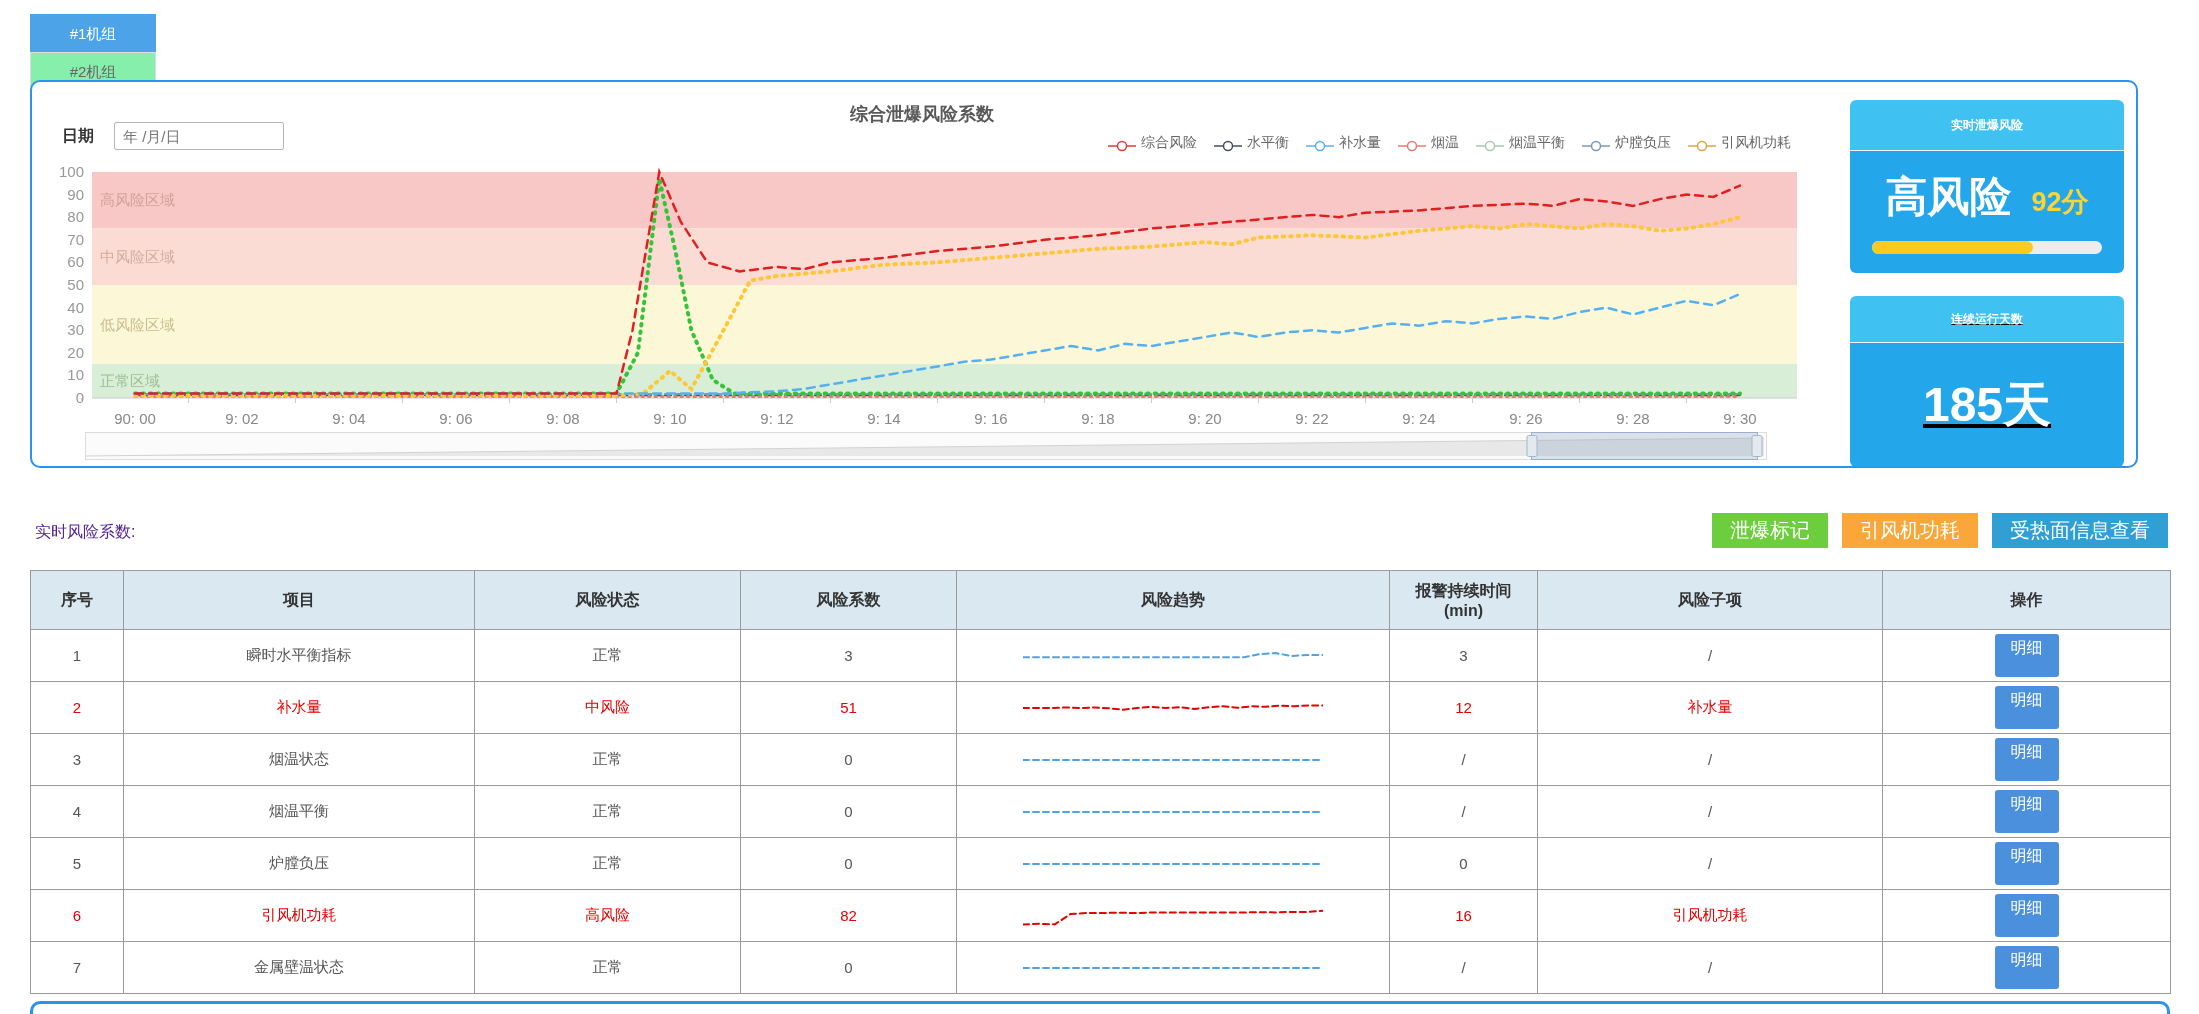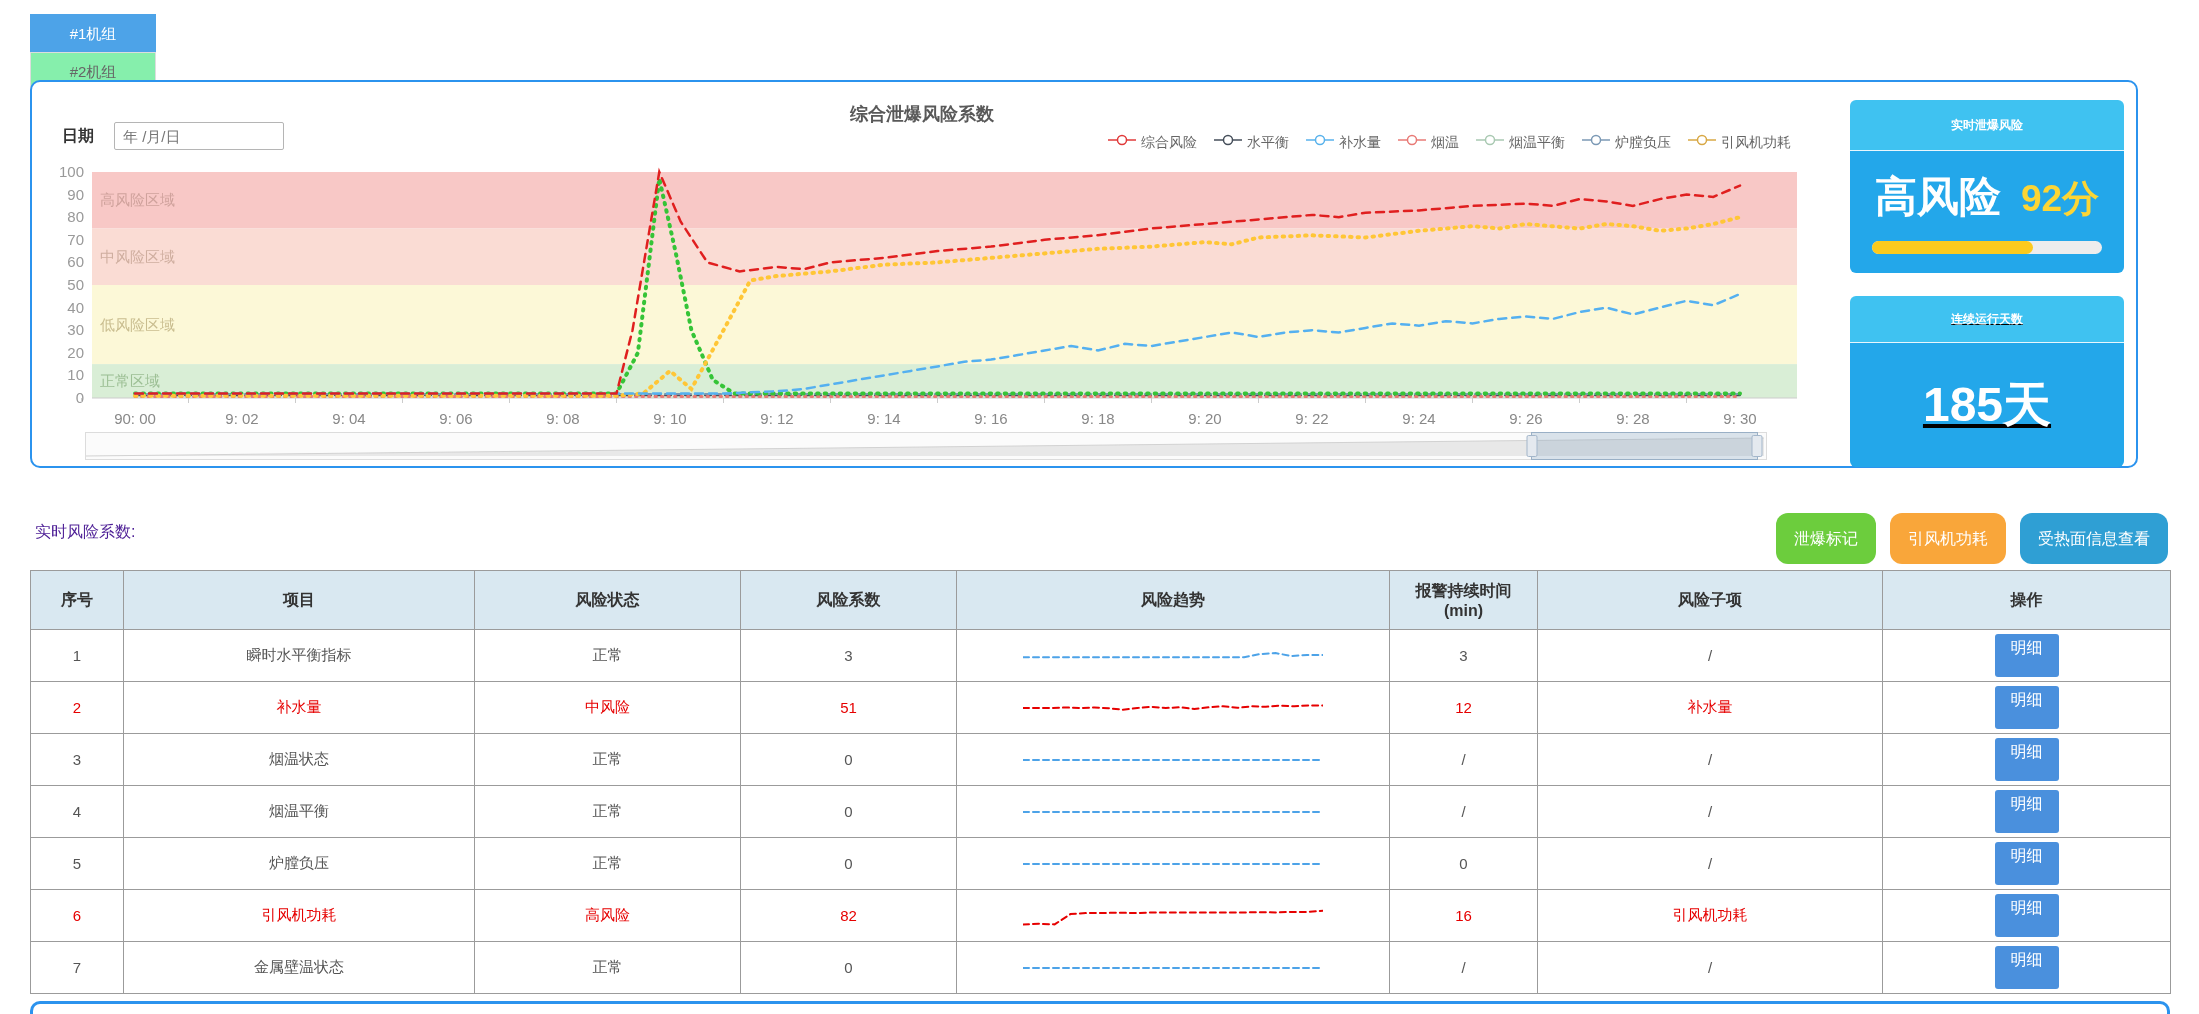--- a/index.html
+++ b/index.html
@@ -15,50 +15,50 @@
   
   .panel{position:absolute;left:30px;top:80px;width:2108px;height:388px;
          border:2px solid #2b93ee;border-radius:10px;background:#fff;box-sizing:border-box;}
   .panel-title{position:absolute;left:0;top:20px;width:1780px;text-align:center;
                font-size:18px;font-weight:bold;color:#595959;}
   .date-row{position:absolute;left:30px;top:40px;display:flex;align-items:center;}
   .date-label{font-size:16px;font-weight:bold;color:#333;margin-right:20px;}
   .date-input{width:152px;height:26px;border:1px solid #b5b5b5;border-radius:2px;
               font-size:15px;color:#777;padding:0 8px;outline:none;}
   .legend{position:absolute;top:52px;right:345px;display:flex;gap:16px;align-items:center;}
-  .legend-item{display:flex;align-items:flex-start;gap:4px;font-size:14px;color:#666;cursor:pointer;}
+  .legend-item{display:flex;align-items:flex-end;gap:4px;font-size:14px;color:#666;cursor:pointer;}
   #chart-svg{position:absolute;left:20px;top:78px;}
   
   .datazoom{position:absolute;left:53px;top:350px;width:1682px;height:28px;
             border:1px solid #dcdcdc;background:#fbfbfb;box-sizing:border-box;}
   .dz-window{position:absolute;top:-1px;height:28px;background:rgba(128,160,190,0.28);
              border:1px solid #9ab0c6;box-sizing:border-box;cursor:grab;}
   .dz-handle{position:absolute;top:50%;transform:translate(-50%,-50%);width:9px;height:20px;
              background:#e4e9ef;border:1px solid #a3b6ca;border-radius:2px;cursor:ew-resize;}
   .dz-handle.left{left:0;} .dz-handle.right{left:100%;}
   
   .card{position:absolute;left:1818px;width:274px;border-radius:6px;overflow:hidden;}
   .card-header{background:#3fc2f1;color:#fff;font-size:12px;font-weight:bold;
                text-align:center;border-bottom:1px solid #e8f6fd;}
   .card-body{background:#23a7ea;}
   #risk-card{top:18px;} #risk-card .card-header{height:50px;line-height:50px;}
   #risk-card .card-body{height:122px;}
   .risk-line{display:flex;align-items:baseline;justify-content:center;padding-top:18px;}
   .risk-level{font-size:42px;font-weight:bold;color:#fff;}
-  .risk-score{font-size:37px;font-weight:bold;color:#fcd535;margin-left:20px;}
+  .risk-score{font-size:27px;font-weight:bold;color:#fcd535;margin-left:20px;}
   .progress-track{margin:16px 22px 0;height:13px;background:#ededed;border-radius:7px;}
   .progress-fill{height:100%;background:#fcca1d;border-radius:7px;}
   #days-card{top:214px;text-decoration:underline;} #days-card .card-header{height:46px;line-height:46px;}
   #days-card .card-body{height:124px;display:flex;align-items:center;justify-content:center;}
   .days-value{font-size:48px;font-weight:bold;color:#fff;}
   
   .section-label{position:absolute;left:35px;top:522px;font-size:16px;color:#4c1d95;}
   .action-buttons{position:absolute;top:513px;right:31px;display:flex;gap:14px;}
-  .abtn{height:35px;line-height:35px;padding:8px 18px;color:#fff;font-size:16px;
-        border-radius:12px;cursor:pointer;}
+  .abtn{height:35px;line-height:35px;padding:0 18px;color:#fff;font-size:20px;
+        border-radius:0;cursor:pointer;}
   
   .rtable{position:absolute;left:30px;top:570px;border-collapse:collapse;table-layout:fixed;
           background:#fff;border:1px solid #8a8a8a;}
   .rtable th,.rtable td{border:1px solid #9b9b9b;text-align:center;overflow:hidden;padding:0;}
   .rtable th{background:#d9e8f1;color:#333;font-size:16px;height:58px;
              white-space:pre-line;font-weight:bold;}
   .rtable td{height:51px;font-size:15px;color:#555;}
   tr.alert td{color:#e60000;}
   .detail-btn{display:inline-block;width:64px;height:43px;line-height:27px;background:#4a90dd;
               color:#fff;font-size:16px;border-radius:3px;cursor:pointer;}

